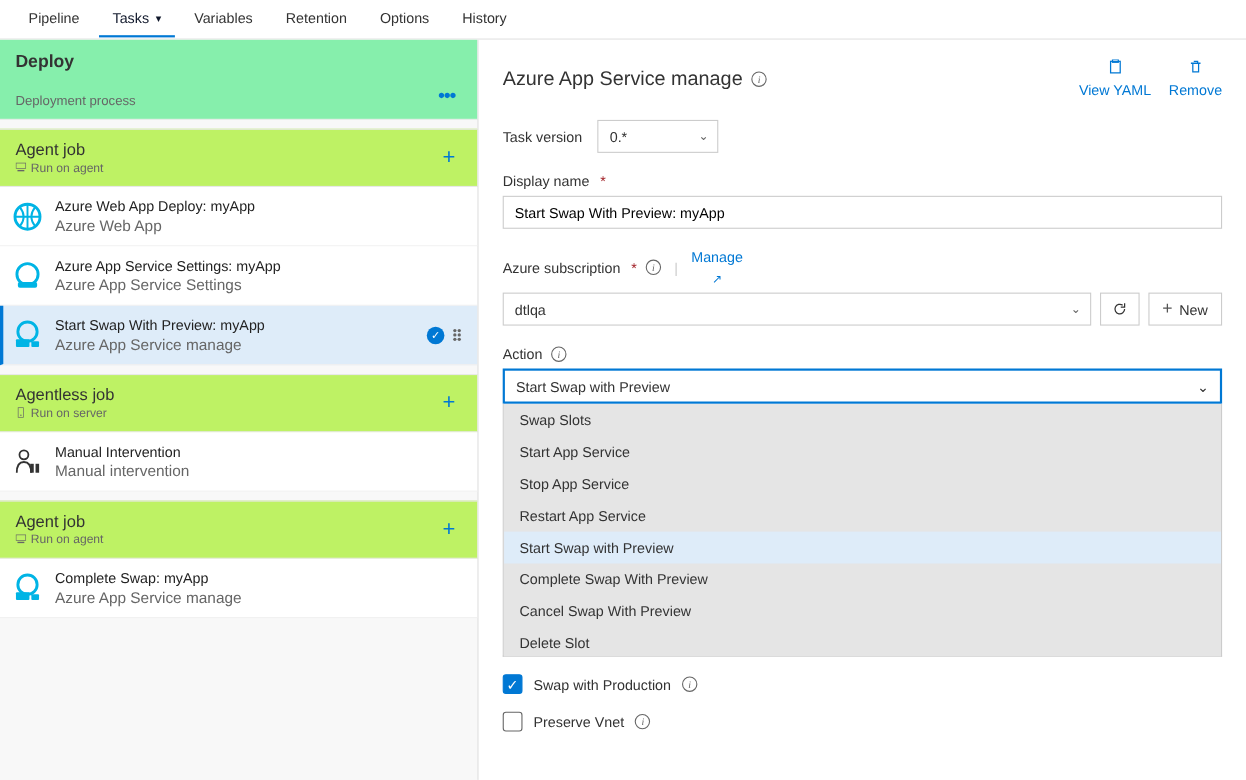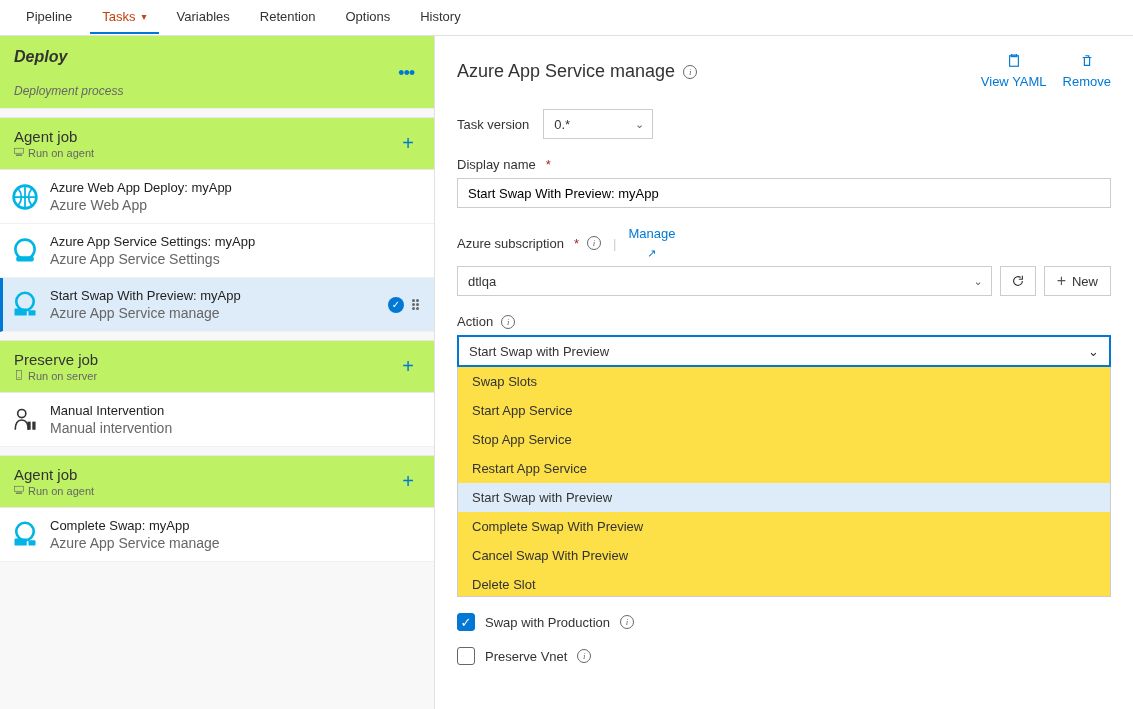--- a/index.html
+++ b/index.html
@@ -1,24 +1,24 @@
 <!DOCTYPE html>
 <html><head>
 <meta charset="utf-8">
 <style>
   * { box-sizing: border-box; font-family: "Segoe UI", -apple-system, sans-serif; }
   body { margin: 0; background: #fff; font-size: 13px; color: #333; }
   .tabs { display: flex; gap: 6px; padding: 0 14px; border-bottom: 1px solid #e1e1e1; height: 36px; align-items: center; }
   .tab { padding: 8px 12px; color: #333; cursor: pointer; display: flex; align-items: center; gap: 4px; border-bottom: 2px solid transparent; }
-  .tab.active { color: #c2410c; border-bottom: 2px solid #0078d4; font-weight: 400; }
+  .tab.active { color: #0f172a; border-bottom: 2px solid #0078d4; font-weight: 400; }
   .tab .chev { font-size: 10px; margin-left: 2px; }
   .main { display: flex; height: calc(100vh - 36px); }
   .left { width: 435px; border-right: 1px solid #e1e1e1; background: #f8f8f8; overflow-y: auto; }
   .right { flex: 1; padding: 18px 22px; overflow-y: auto; }
-  .left-header { display: flex; justify-content: space-between; align-items: center; padding: 12px 14px 10px 14px; background: #bef264; border-bottom: 1px solid #eee; font-style: italic; }
+  .left-header { display: flex; justify-content: space-between; align-items: flex-end; padding: 12px 14px 10px 14px; background: #86efac; border-bottom: 1px solid #eee; }
   .left-header .title { font-size: 16px; font-weight: 600; }
   .left-header .subtitle { font-size: 12px; color: #666; margin-top: 18px; }
   .more { color: #0078d4; font-size: 18px; letter-spacing: -1px; cursor: pointer; padding: 0 6px; }
   .job { background: #bef264; border: 1px solid #e8e8e8; border-left: none; border-right: none; padding: 10px 14px; display: flex; justify-content: space-between; align-items: center; margin-top: 8px; }
   .job-title { font-size: 15px; }
   .job-sub { font-size: 11px; color: #666; margin-top: 2px; display: flex; gap: 4px; }
   .job-sub svg { width: 10px; height: 10px; }
   .plus { color: #0078d4; font-size: 20px; font-weight: 300; cursor: pointer; padding: 0 6px; }
   .task { display: flex; align-items: center; padding: 10px 14px 10px 10px; background: #fff; border-bottom: 1px solid #f0f0f0; cursor: pointer; }
   .task.selected { background: #deecf9; border-left: 3px solid #0078d4; padding-left: 7px; }
@@ -45,21 +45,21 @@
   .divider-pipe { color: #ccc; margin: 0 4px; }
   .input { width: 100%; border: 1px solid #ccc; padding: 6px 10px; font-size: 13px; height: 30px; }
   .select { border: 1px solid #ccc; padding: 5px 26px 5px 10px; font-size: 13px; position: relative; background: #fff; cursor: pointer; height: 30px; display: flex; align-items: center; min-width: 110px; }
   .select .chev-down { position: absolute; right: 8px; top: 50%; transform: translateY(-50%); font-size: 11px; color: #666; }
   .sub-row { display: flex; gap: 8px; align-items: stretch; }
   .sub-row .select { flex: 1; }
   .icon-btn { border: 1px solid #ccc; width: 36px; height: 30px; display: flex; align-items: center; justify-content: center; cursor: pointer; background: #fff; color: #333; font-size: 14px; }
   .new-btn { border: 1px solid #ccc; height: 30px; padding: 0 12px; display: flex; align-items: center; gap: 6px; cursor: pointer; background: #fff; }
   .action-select { border: 2px solid #0078d4; padding: 6px 28px 6px 10px; font-size: 13px; position: relative; background: #fff; cursor: pointer; height: 32px; display: flex; align-items: center; }
   .action-select .chev-down { position: absolute; right: 10px; }
-  .dropdown { border: 1px solid #ccc; border-top: none; background: #fde047; position: relative; max-height: 230px; overflow-y: auto; }
+  .dropdown { border: 1px solid #ccc; border-top: none; background: #e5e5e5; position: relative; max-height: 230px; overflow-y: auto; }
   .dropdown::-webkit-scrollbar { width: 14px; }
   .dropdown::-webkit-scrollbar-track { background: #f0f0f0; }
   .dropdown::-webkit-scrollbar-thumb { background: #c1c1c1; }
   .dropdown-item { padding: 7px 14px; cursor: pointer; font-size: 13px; }
   .dropdown-item.highlighted { background: #deecf9; }
   .checkbox-row { display: flex; align-items: center; gap: 10px; margin-top: 16px; }
   .checkbox { width: 18px; height: 18px; border: 1px solid #666; border-radius: 3px; display: flex; align-items: center; justify-content: center; cursor: pointer; }
   .checkbox.checked { background: #0078d4; border-color: #0078d4; color: #fff; }
   .ext-link { font-size: 11px; }
   
@@ -154,21 +154,21 @@
           <div class="grip-row">
               <span></span>
               <span></span>
             </div>
         </div>
       </div>
     </div>
 
     <div class="job">
       <div>
-        <div class="job-title">Preserve job</div>
+        <div class="job-title">Agentless job</div>
         <div class="job-sub">
           <svg viewBox="0 0 16 16">
               <rect x="4" y="1" width="8" height="14" fill="none" stroke="#666"></rect>
               <circle cx="8" cy="12" r="1" fill="#666"></circle>
             </svg>
           <span>Run on server</span>
         </div>
       </div>
       <div class="plus">+</div>
     </div>

